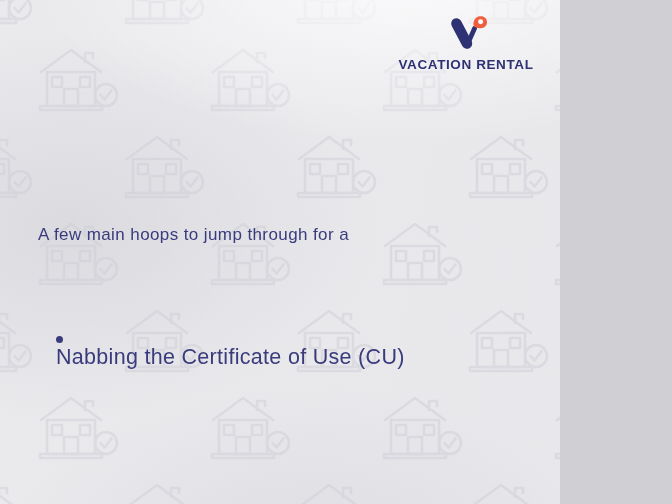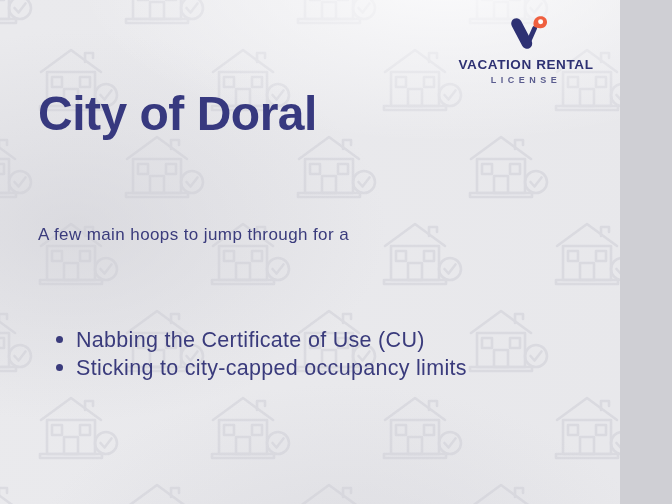--- a/index.html
+++ b/index.html
@@ -2,21 +2,21 @@
 <html style="--title-navy: #37397f; --text-navy: #3a3b7c; --logo-navy: #2e3173; --logo-tagline: #5a5c8e; --logo-orange: #ef5f3f; --pattern-gray: #d3d3da; --background: #e9e9ec;"><head>
 <meta charset="utf-8">
 <style>
   html,body{margin:0;padding:0;}
   body{
     font-family:"Liberation Sans", sans-serif;
     background:#cfcfd4;
   }
   .canvas{
     position:relative;
-    width:620px;height:504px;
+    width:560px;height:504px;
     overflow:hidden;
     background:var(--background,#e9e9ec);
   }
   
   .pattern-svg{
     position:absolute;inset:0;
     width:672px;height:504px;
     display:block;
   }
   .house-g{
@@ -85,21 +85,21 @@
   .req-list{
     position:absolute;
     left:56px;top:326px;
     margin:0;padding:0;
     list-style:none;
     font-size:21.5px;
     line-height:28px;
     letter-spacing:0.3px;
     color:var(--text-navy,#3a3b7c);
   }
-  .req-list li{display:flex;align-items:flex-start;white-space:nowrap;}
+  .req-list li{display:flex;align-items:flex-start;white-space:nowrap;flex-direction:column;}
   .bullet-dot{
     flex:0 0 auto;
     width:7px;height:7px;
     margin:10px 13px 0 0;
     border-radius:50%;
     background:var(--text-navy,#3a3b7c);
   }
 </style>
 </head>
 <body>
@@ -163,36 +163,30 @@
     <div class="logo">
       <svg class="logo-icon" width="46" height="44" viewBox="0 0 48 46" xmlns="http://www.w3.org/2000/svg">
         <g stroke="#2e3173" fill="none" stroke-linecap="round">
           <path d="M14,12 L25,33" stroke-width="11"></path>
           <path d="M25,35 L33,17" stroke-width="5"></path>
         </g>
         <path d="M32.5,15.5 C30.5,11 33,5.5 38,4.5 C42.5,3.6 46,6.5 46,10.5 C46,14.5 42.5,17.5 38.5,16.9 C36.2,16.6 34,16.4 32.5,15.5 Z" fill="#ef5f3f"></path>
         <circle cx="39.3" cy="10.3" r="2.6" fill="#ffffff"></circle>
       </svg>
       <div class="brand-name">VACATION RENTAL</div>
-      <div class="brand-tagline">LICENSE</div>
     </div>
 
     <h1 class="title" style="margin:0;">
-      <div>City of Doral</div>
     </h1>
 
     <div class="intro">
       <div>A few main hoops to jump through for a</div>
     </div>
 
     <ul class="req-list">
       <li>
         <span class="bullet-dot"></span>
         <span>Nabbing the Certificate of Use (CU)</span>
       </li>
-      <li>
-        <span class="bullet-dot"></span>
-        <span>Sticking to city-capped occupancy limits</span>
-      </li>
     </ul>
 
   </div>
 </div>
 
 </body></html>

